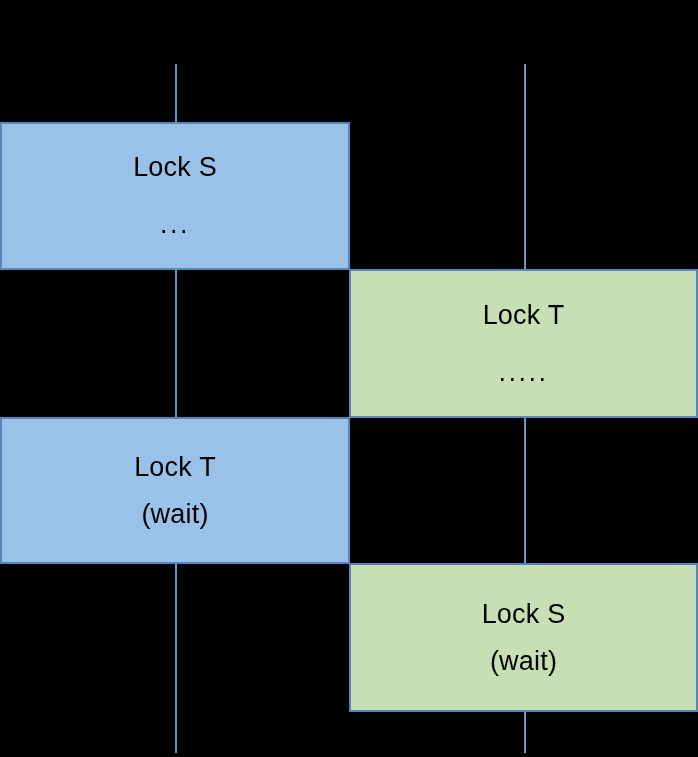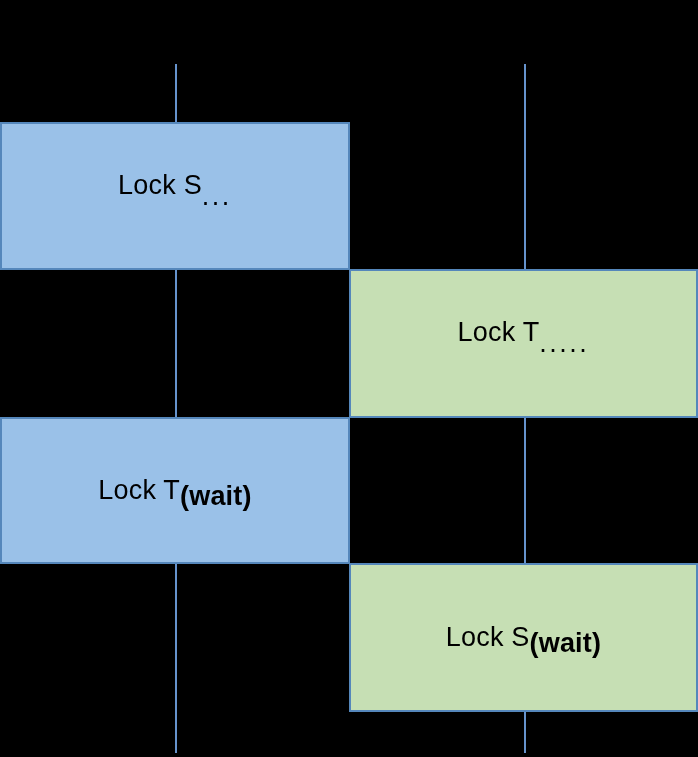--- a/index.html
+++ b/index.html
@@ -23,21 +23,21 @@
     position: absolute;
     width: 2px;
     background: #6693CC;
   }
   
   .lockbox {
     position: absolute;
     box-sizing: border-box;
     border: 2px solid #5587BB;
     display: flex;
-    flex-direction: row;
+    flex-direction: column;
     align-items: center;
     justify-content: center;
     color: #000000;
     font-size: 27px;
     line-height: 1.28;
     text-align: center;
     letter-spacing: 0.2px;
   }
   .lockbox.blue  { background: #9AC1E8; }
   .lockbox.green { background: #C6DFB4; }
@@ -46,21 +46,21 @@
     display: block;
   }
   .lock-sub {
     display: block;
     letter-spacing: 2.5px;
   }
   
   .gap-wide .lock-title { margin-bottom: 22px; }
   .gap-wide .lock-sub   { margin-top: 0; }
   .gap-tight .lock-title { margin-bottom: 0; }
-  .gap-tight .lock-sub   { margin-top: 12px; letter-spacing: 0.2px; font-weight: bold; }
+  .gap-tight .lock-sub   { margin-top: 12px; letter-spacing: 0.2px; }
 </style>
 </head>
 <body>
 
 <div id="canvas">
 
   <div class="lifeline" style="left:175px; top:64px; height:689px;"></div>
 
   <div class="lifeline" style="left:524px; top:64px; height:689px;"></div>
 

